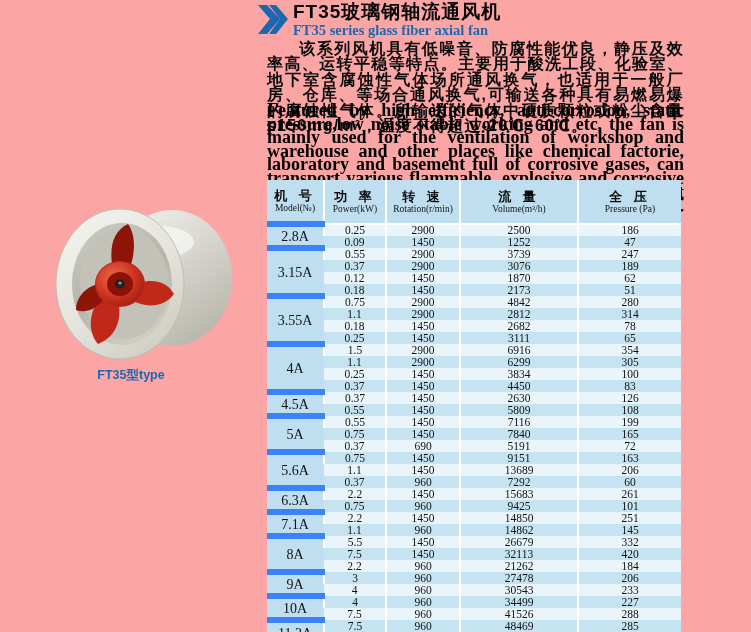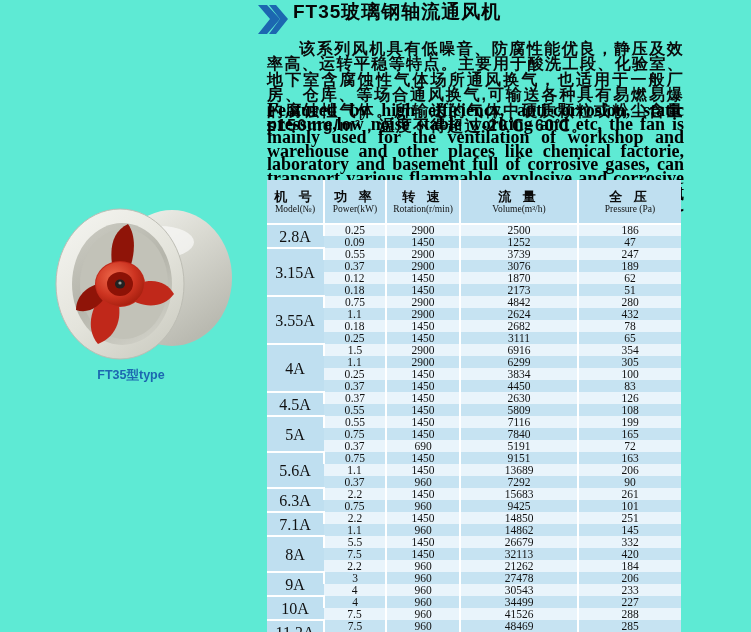--- a/index.html
+++ b/index.html
@@ -6,21 +6,21 @@
     --accent:#1c67b0;
     --th-bg:#bfdff0;
     --row-light:#e9f4fb;
     --row-dark:#c6e3f2;
     --fan-red:#c0281a;
     --fan-red-dark:#8f1408;
     --fan-grey:#dcdcd4;
   }
   *{margin:0;padding:0;box-sizing:border-box;}
   body{font-family:"Liberation Sans",sans-serif;background:#fff;}
-  .page{position:relative;width:751px;height:632px;background:#5eead4;overflow:hidden;}
+  .page{position:relative;width:751px;height:632px;background:#fca5a5;overflow:hidden;}
 
   
   .brand-icon{position:absolute;left:257px;top:3px;width:32px;height:33px;color:var(--accent);}
   .title-block{position:absolute;left:293px;top:1px;width:400px;}
   .title-zh{font-size:19px;font-weight:bold;color:#060606;letter-spacing:1px;line-height:21px;}
   .title-en{font-family:"Liberation Serif",serif;font-size:14.5px;font-weight:bold;color:var(--accent);line-height:16px;}
 
   
   .intro-zh{position:absolute;left:267px;top:41px;width:417px;font-size:16px;font-weight:bold;
             color:#0a0a0a;line-height:15.4px;text-align:justify;letter-spacing:1.2px;}
@@ -43,37 +43,38 @@
   .spec-table th{background:var(--th-bg);border-left:2px solid #fff;border-bottom:2px solid #fff;
                  height:44px;padding:0;vertical-align:middle;}
   .spec-table th:first-child,.spec-table td:first-child{border-left:0;}
   .th-zh{display:block;font-size:13px;font-weight:bold;color:#0a0a0a;letter-spacing:4px;line-height:14px;}
   .th-en{display:block;font-family:"Liberation Serif",serif;font-size:9.5px;font-weight:normal;color:#111;line-height:10px;}
   .spec-table td{height:12px;padding:0;text-align:center;vertical-align:middle;
                  font-family:"Liberation Serif",serif;font-size:11.5px;line-height:11px;color:#111;
                  border-left:2px solid #fff;}
   .spec-table tbody tr:nth-child(odd) td{background:var(--row-light);}
   .spec-table tbody tr:nth-child(even) td{background:var(--row-dark);}
-  .spec-table td.model{background:var(--th-bg) !important;font-size:16px;
-                       border-top:2px solid #3b82f6;border-bottom:2px solid #fff;}
+  .spec-table td.model{background:var(--th-bg) !important;font-size:14px;
+                       border-top:6px solid #3b82f6;border-bottom:2px solid #fff;}
 </style>
 </head>
 <body>
 
 <div class="page">
 
   <div class="brand-icon">
     <svg width="32" height="33" viewBox="0 0 32 33">
       <polygon points="1,2 10,2 23,16 10,31 1,31 13,16" fill="currentColor"></polygon>
       <polygon points="12,2 19,2 31,16 19,31 12,31 23,16" fill="currentColor"></polygon>
     </svg>
   </div>
 
   <div class="title-block">
     <div class="title-zh">FT35玻璃钢轴流通风机</div>
+    <div class="title-en">FT35 series glass fiber axial fan</div>
   </div>
 
   <p class="intro-zh">该系列风机具有低噪音、防腐性能优良，静压及效率高、运转平稳等特点。主要用于酸洗工段、化验室、地下室含腐蚀性气体场所通风换气，也适用于一般厂房、仓库、等场合通风换气,可输送各种具有易燃易爆的腐蚀性气体。所输送的气体中硬质颗粒或粉尘含量≤150mg/m³，温度不得超过-20℃~60℃。</p>
 
   <p class="intro-en">Featured by high efficiency, anti-corrosion, static pressure,low noise stable working and etc, the fan is mainly used for the ventilation of workshop and warehouse  and other places like chemical factorie, laboratory and basement full of corrosive gases, can transport various flammable, explosive and corrosive gases,. Dust and grain and the concentration shall not exceed 150mg/m³,with the temperature between -20℃ and 60℃.</p>
 
   <div class="fan-wrap">
     <svg width="188" height="172" viewBox="0 0 188 172">
       <defs>
         <linearGradient id="drum" x1="0" y1="0" x2="0.6" y2="1">
@@ -193,22 +194,22 @@
         <tr>
           <td class="model" rowspan="4">3.55A</td>
           <td>0.75</td>
           <td>2900</td>
           <td>4842</td>
           <td>280</td>
         </tr>
         <tr>
           <td>1.1</td>
           <td>2900</td>
-          <td>2624</td>
-          <td>432</td>
+          <td>2812</td>
+          <td>314</td>
         </tr>
         <tr>
           <td>0.18</td>
           <td>1450</td>
           <td>2682</td>
           <td>78</td>
         </tr>
         <tr>
           <td>0.25</td>
           <td>1450</td>
@@ -282,21 +283,21 @@
         <tr>
           <td>1.1</td>
           <td>1450</td>
           <td>13689</td>
           <td>206</td>
         </tr>
         <tr>
           <td>0.37</td>
           <td>960</td>
           <td>7292</td>
-          <td>90</td>
+          <td>60</td>
         </tr>
         <tr>
           <td class="model" rowspan="2">6.3A</td>
           <td>2.2</td>
           <td>1450</td>
           <td>15683</td>
           <td>261</td>
         </tr>
         <tr>
           <td>0.75</td>

